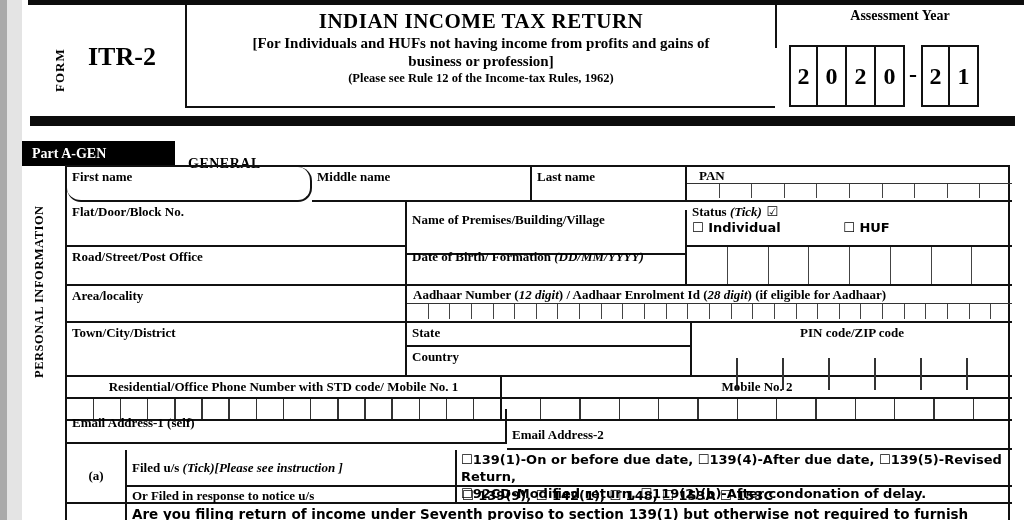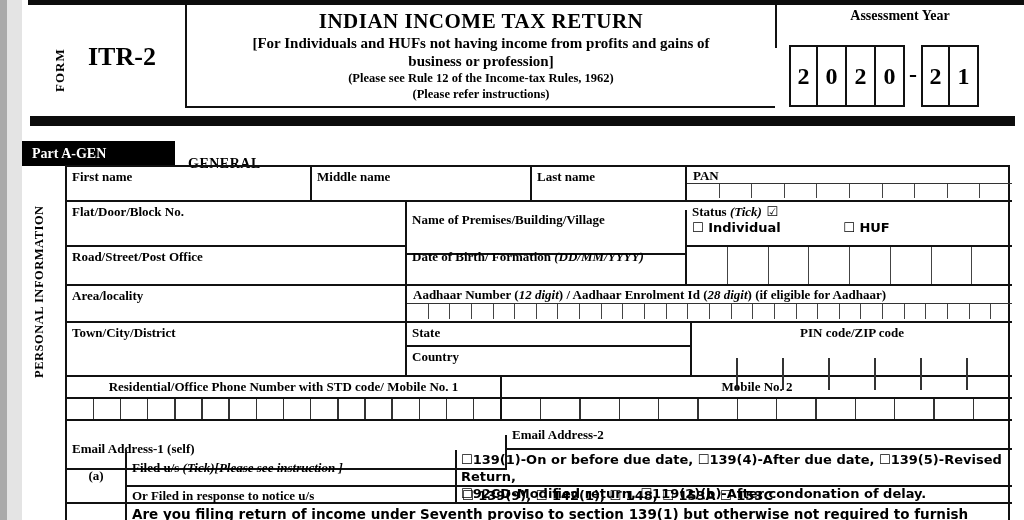--- a/index.html
+++ b/index.html
@@ -78,21 +78,20 @@
 
   <div class="abs vform">FORM</div>
   <div class="abs itr">ITR-2</div>
   <div class="abs vline-title"></div>
 
   <div class="abs title-cell">
     <div class="t1">INDIAN INCOME TAX RETURN</div>
     <div class="t2">[For Individuals and HUFs not having income from profits and gains of</div>
     <div class="t2">business or profession]</div>
     <div class="t3">(Please see Rule 12 of the Income-tax Rules, 1962)</div>
-    <div class="t3">(Please refer instructions)</div>
   </div>
 
   <div class="abs vline-ay"></div>
   <div class="abs ay-label">Assessment Year</div>
   <div class="abs ay-boxes" style="left:789px;">
     <span>2</span>
     <span>0</span>
     <span>2</span>
     <span>0</span>
   </div>
@@ -103,31 +102,31 @@
   </div>
 
   <div class="abs thickbar"></div>
 
   <div class="abs partbox">Part A-GEN</div>
   <div class="abs general">GENERAL</div>
   <div class="abs vpers">PERSONAL INFORMATION</div>
 
   <div class="abs tbl">
 
-    <div class="c" style="left:0;top:0;width:245px;height:35px;">
+    <div class="c" style="left:0;top:0;width:245px;height:35px;border-radius:14px;">
       <span>First name</span>
     </div>
     <div class="c" style="left:245px;top:0;width:220px;height:35px;">
       <span>Middle name</span>
     </div>
     <div class="c" style="left:465px;top:0;width:155px;height:35px;">
       <span>Last name</span>
     </div>
     <div class="c nr" style="left:620px;top:0;width:325px;height:35px;padding:0;">
-      <div style="padding:1px 6px;height:16px;">PAN</div>
+      <div style="padding:1px 12px;height:16px;">PAN</div>
       <div class="boxrow" style="height:15px;">
           <i></i>
           <i></i>
           <i></i>
           <i></i>
           <i></i>
           <i></i>
           <i></i>
           <i></i>
           <i></i>
@@ -261,21 +260,21 @@
         <i></i>
         <i></i>
         <i></i>
         <i></i>
         <i></i>
         <i></i>
         <i></i>
         <i></i>
       </div>
 
-    <div class="c" style="left:0;top:268px;width:440px;height:35px;line-height:23px;">
+    <div class="c" style="left:0;top:242px;width:440px;height:35px;line-height:23px;">
       <span>Email Address-1 (self)</span>
     </div>
     <div class="c nr" style="left:440px;top:254px;width:505px;height:29px;line-height:23px;">
       <span>Email Address-2</span>
     </div>
 
     <div class="c ctr" style="left:0;top:283px;width:60px;height:54px;line-height:48px;">
       <span>(a)</span>
     </div>
     <div class="c" style="left:60px;top:283px;width:330px;height:37px;line-height:32px;">

